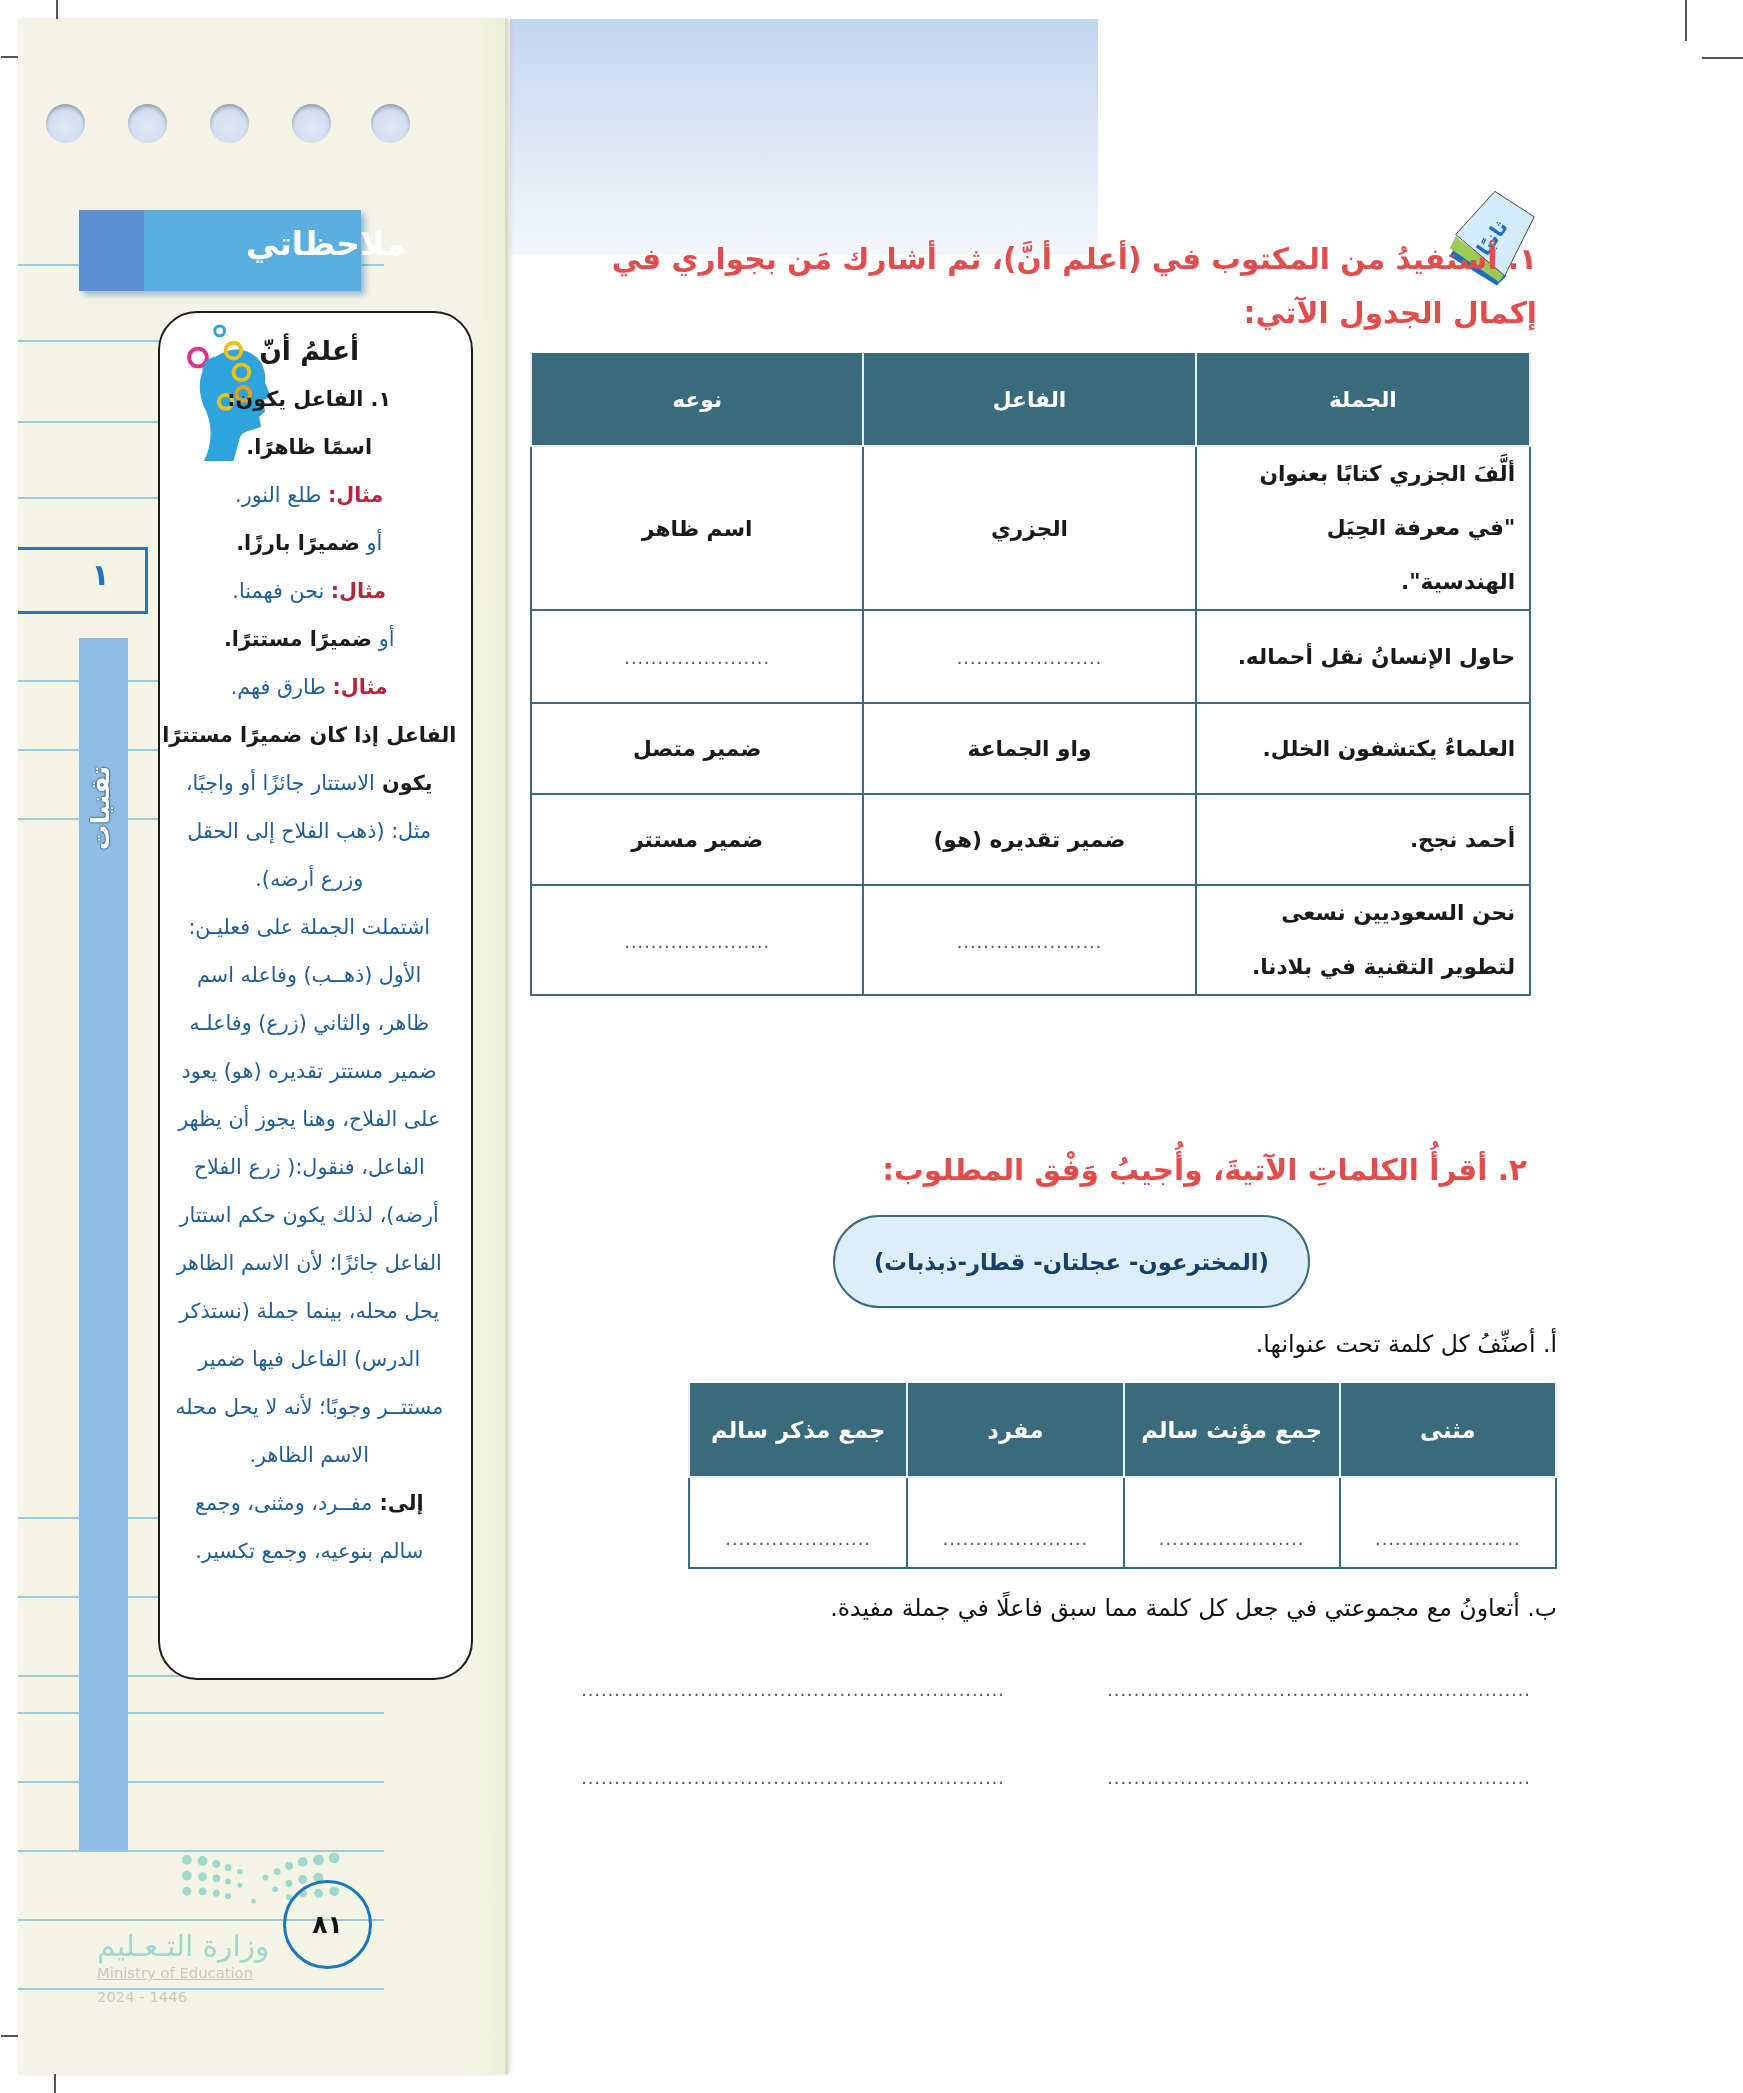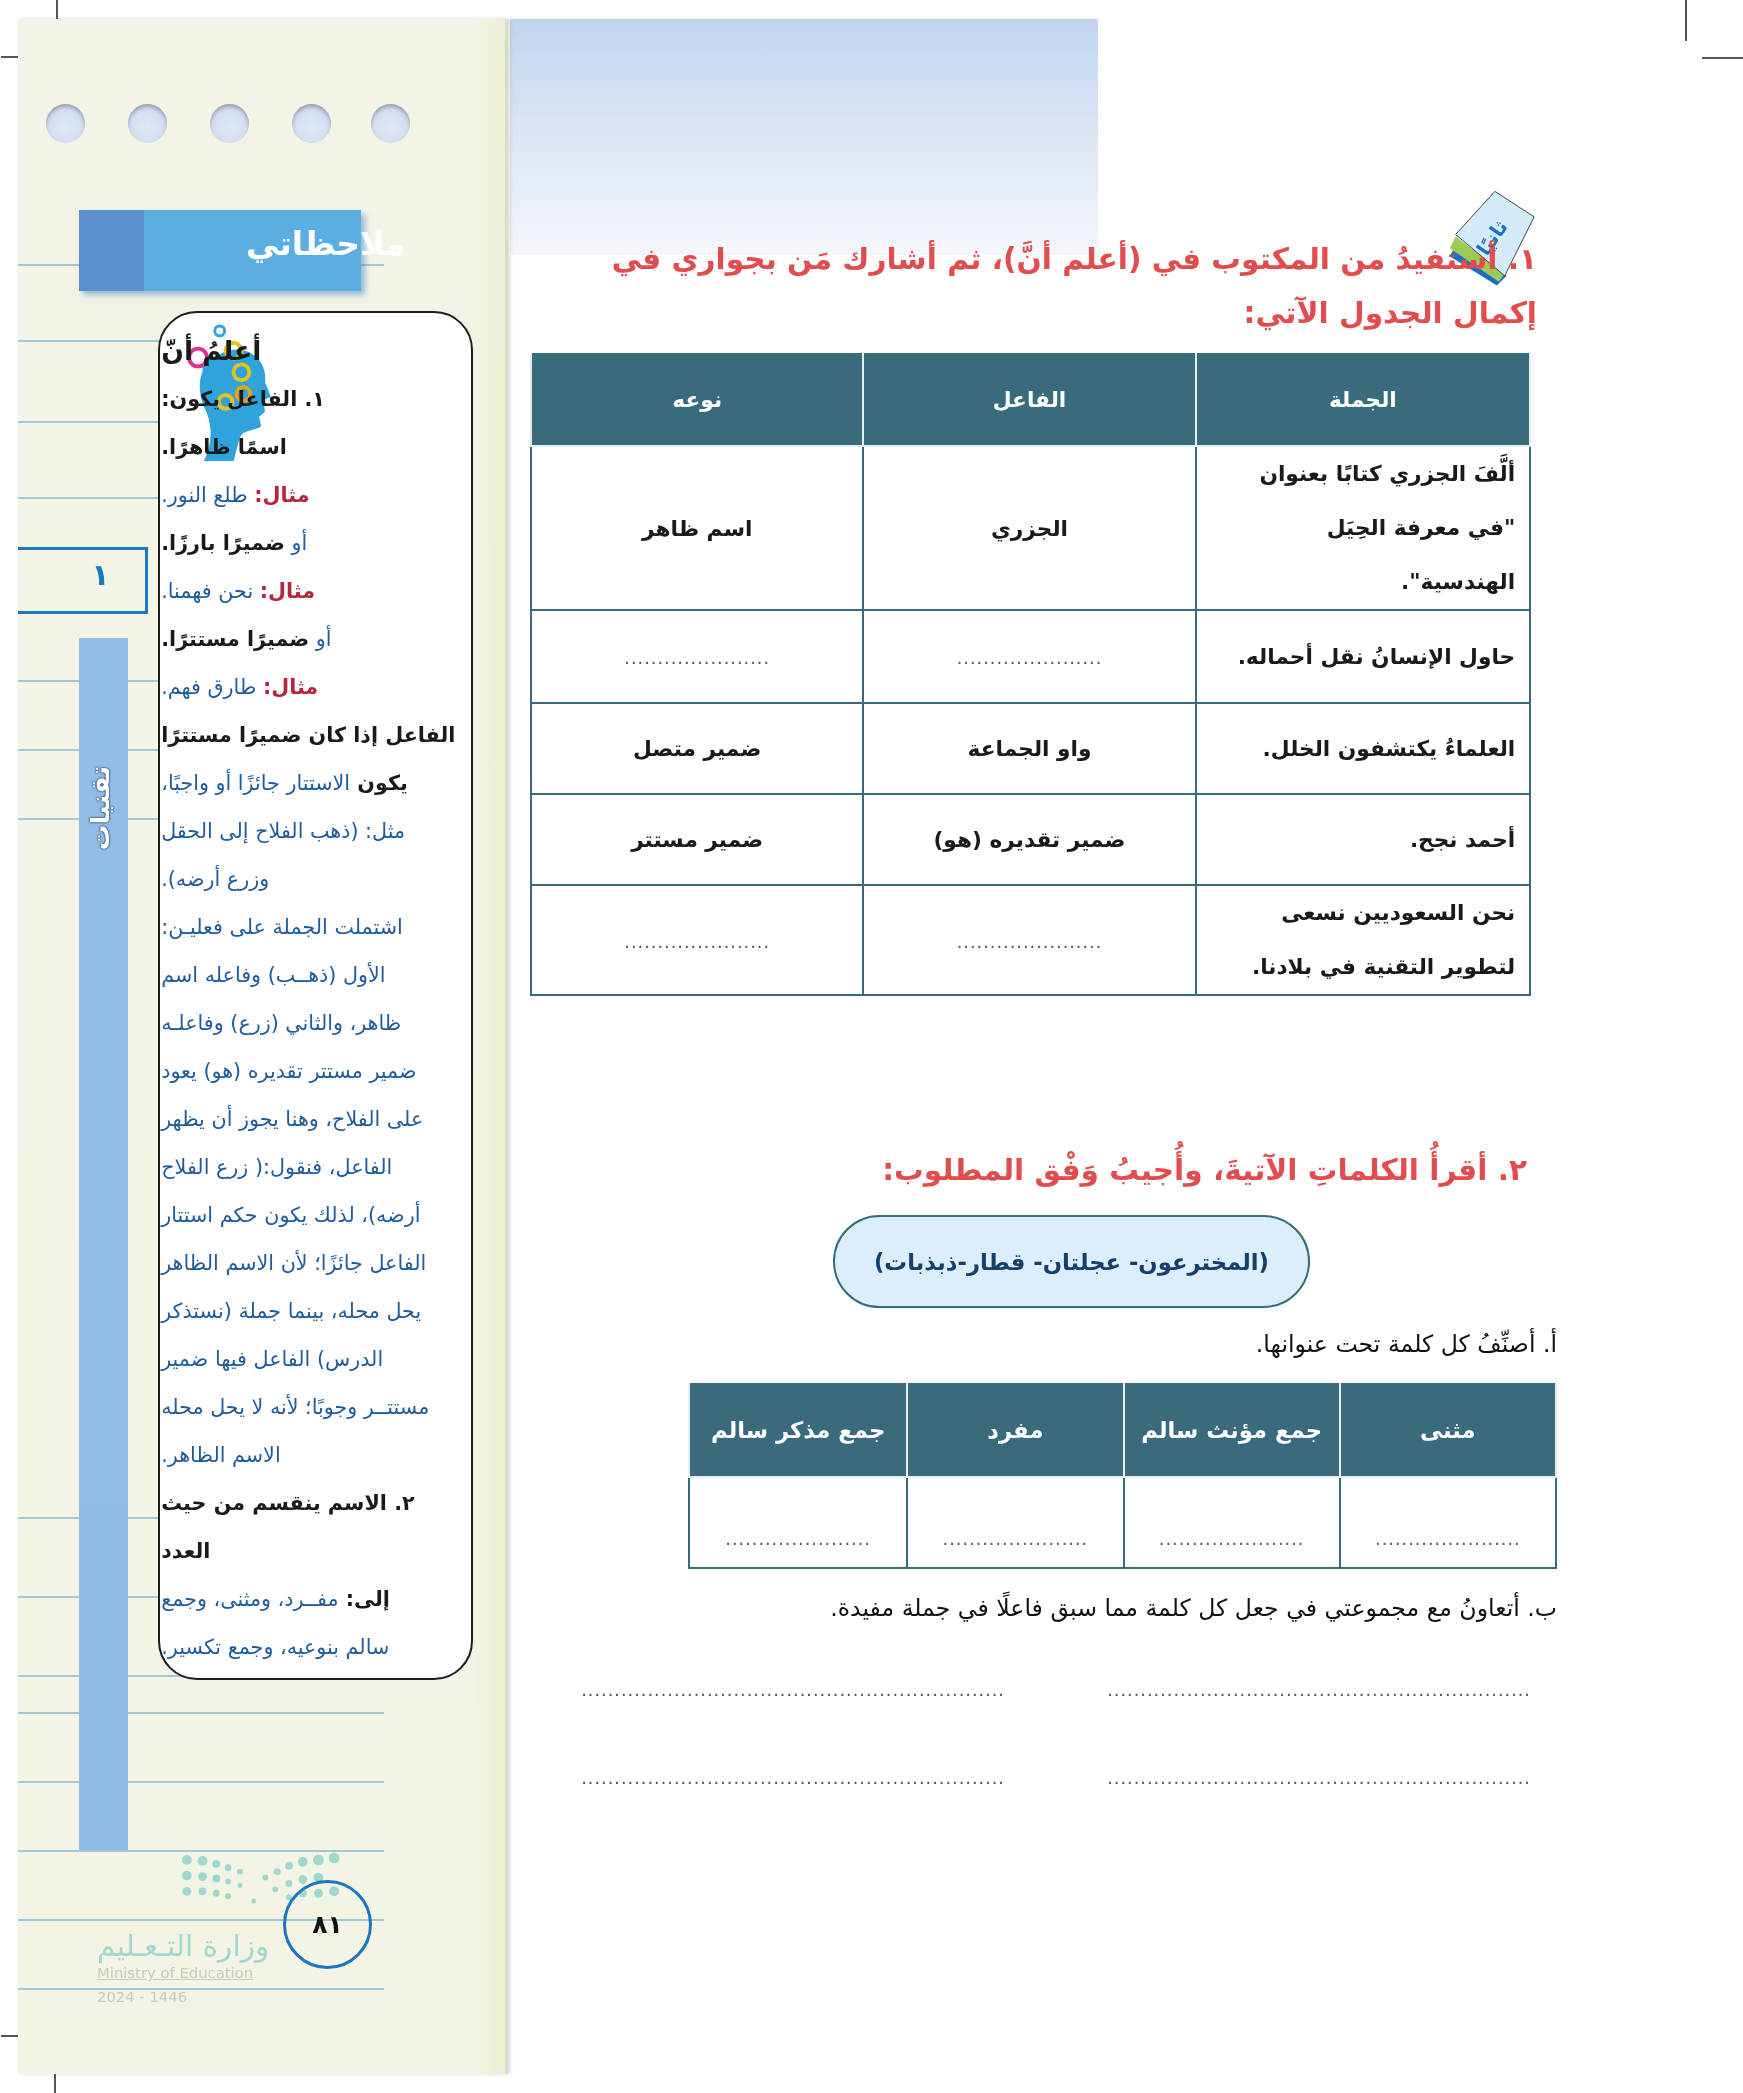--- a/index.html
+++ b/index.html
@@ -56,21 +56,21 @@
   }
 
   
   .learn-box {
     position: absolute; left: 158px; top: 311px; width: 315px; height: 1369px;
     background: #ffffff; border: 2.5px solid #1d1d1d; border-radius: 39px;
   }
   .learn-icon { position: absolute; left: 23.6px; top: 9.9px; width: 99px; height: 138px; }
   .learn-text {
     position: absolute; right: 13.8px; top: 13.8px; width: 296px;
-    font-size: 20.7px; line-height: 48px; text-align: left;
+    font-size: 20.7px; line-height: 48px; text-align: center;
   }
   .learn-text .b { font-weight: bold; color: #1a1a1a; }
   .learn-text .r { font-weight: bold; color: #b8243c; }
   .learn-text .bl { color: #1f5c9a; }
   .learn-title { font-size: 26.6px; font-weight: bold; }
 
   
   .moe-dots { position: absolute; left: 177px; top: 1852px; width: 167px; height: 59px; }
   .moe-ar { position: absolute; left: 97px; top: 1929px; font-size: 29.6px; color: #9fd8cc; }
   .moe-en { position: absolute; left: 97px; top: 1964px; font-size: 14.8px; color: #c9c9c0; text-decoration: underline; }
@@ -210,21 +210,20 @@
         <div><span class="bl">ظاهر، والثاني (زرع) وفاعلـه</span></div>
         <div><span class="bl">ضمير مستتر تقديره (هو) يعود</span></div>
         <div><span class="bl">على الفلاح، وهنا يجوز أن يظهر</span></div>
         <div><span class="bl">الفاعل، فنقول:( زرع الفلاح</span></div>
         <div><span class="bl">أرضه)، لذلك يكون حكم استتار</span></div>
         <div><span class="bl">الفاعل جائزًا؛ لأن الاسم الظاهر</span></div>
         <div><span class="bl">يحل محله، بينما جملة (نستذكر</span></div>
         <div><span class="bl">الدرس) الفاعل فيها ضمير</span></div>
         <div><span class="bl">مستتــر وجوبًا؛ لأنه لا يحل محله</span></div>
         <div><span class="bl">الاسم الظاهر.</span></div>
-        <div><span class="b">٢. الاسم ينقسم من حيث العدد</span></div>
         <div><span class="b">إلى: </span><span class="bl">مفــرد، ومثنى، وجمع</span></div>
         <div><span class="bl">سالم بنوعيه، وجمع تكسير.</span></div>
       </div>
   </div>
 </div>
 
 <svg class="moe-dots" viewBox="0 0 170 60">
   <g fill="#9fd8cc">
     <circle cx="10" cy="8" r="5"></circle>
       <circle cx="26" cy="9" r="5"></circle>

